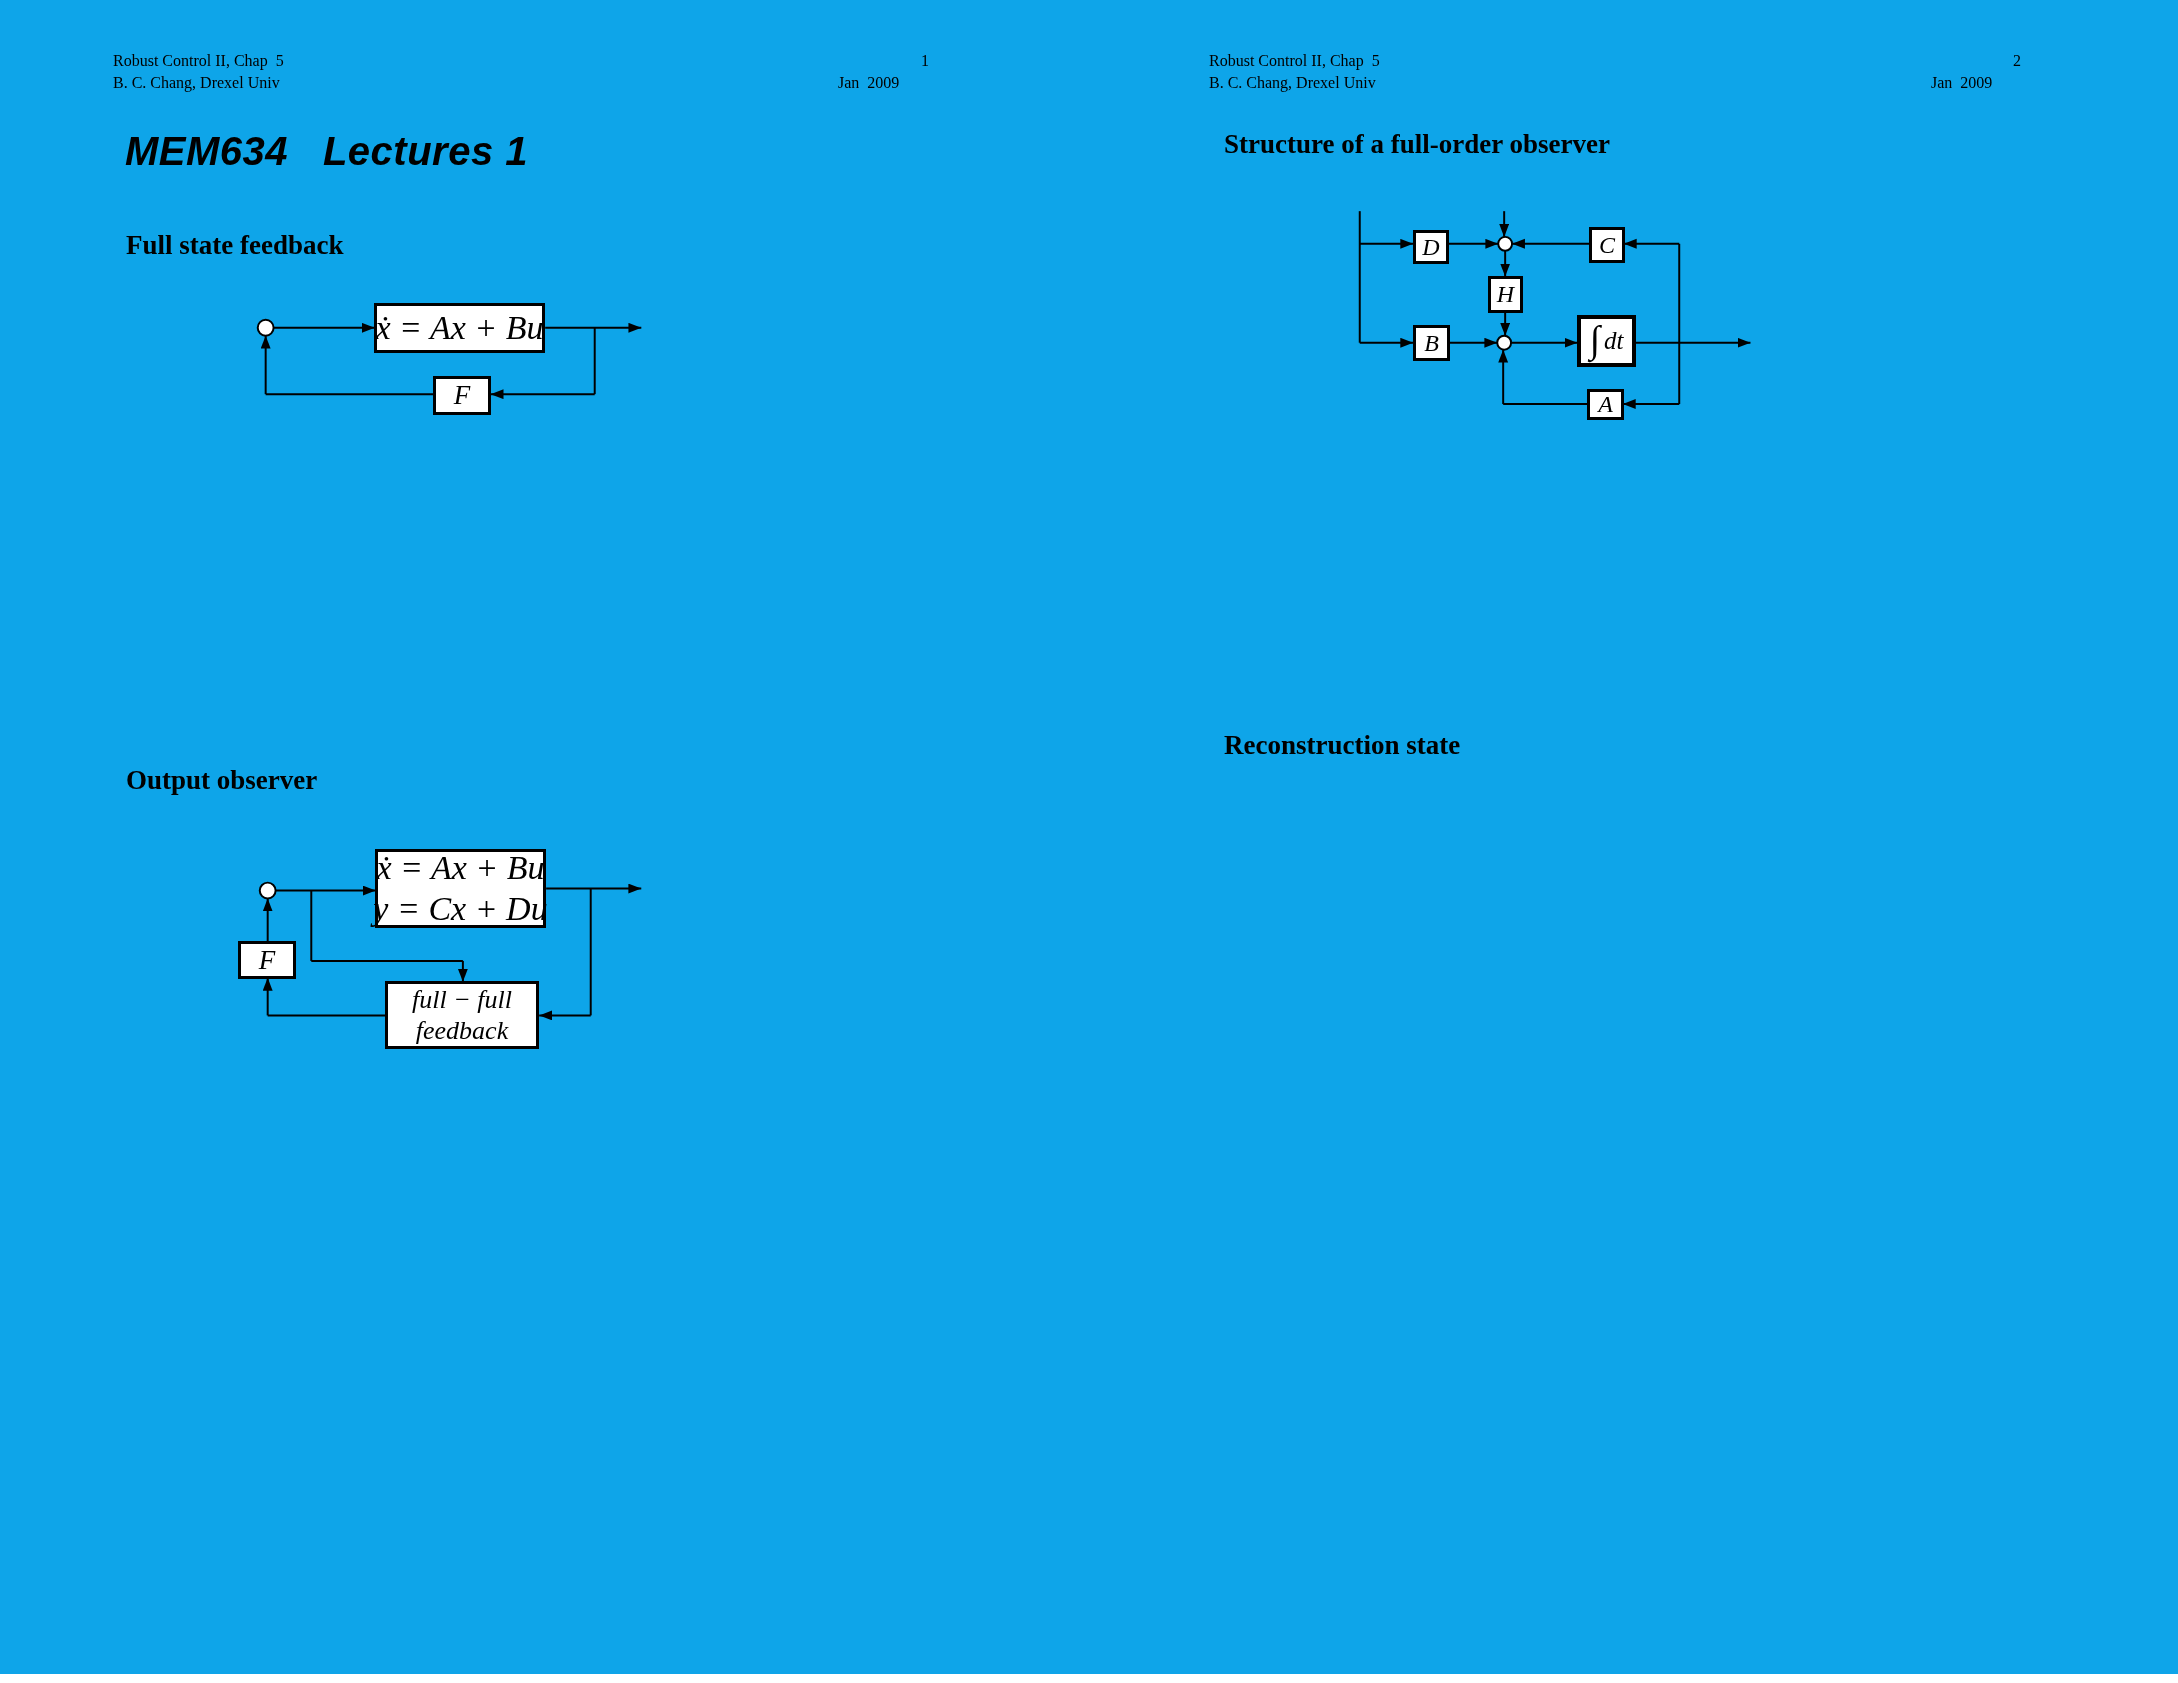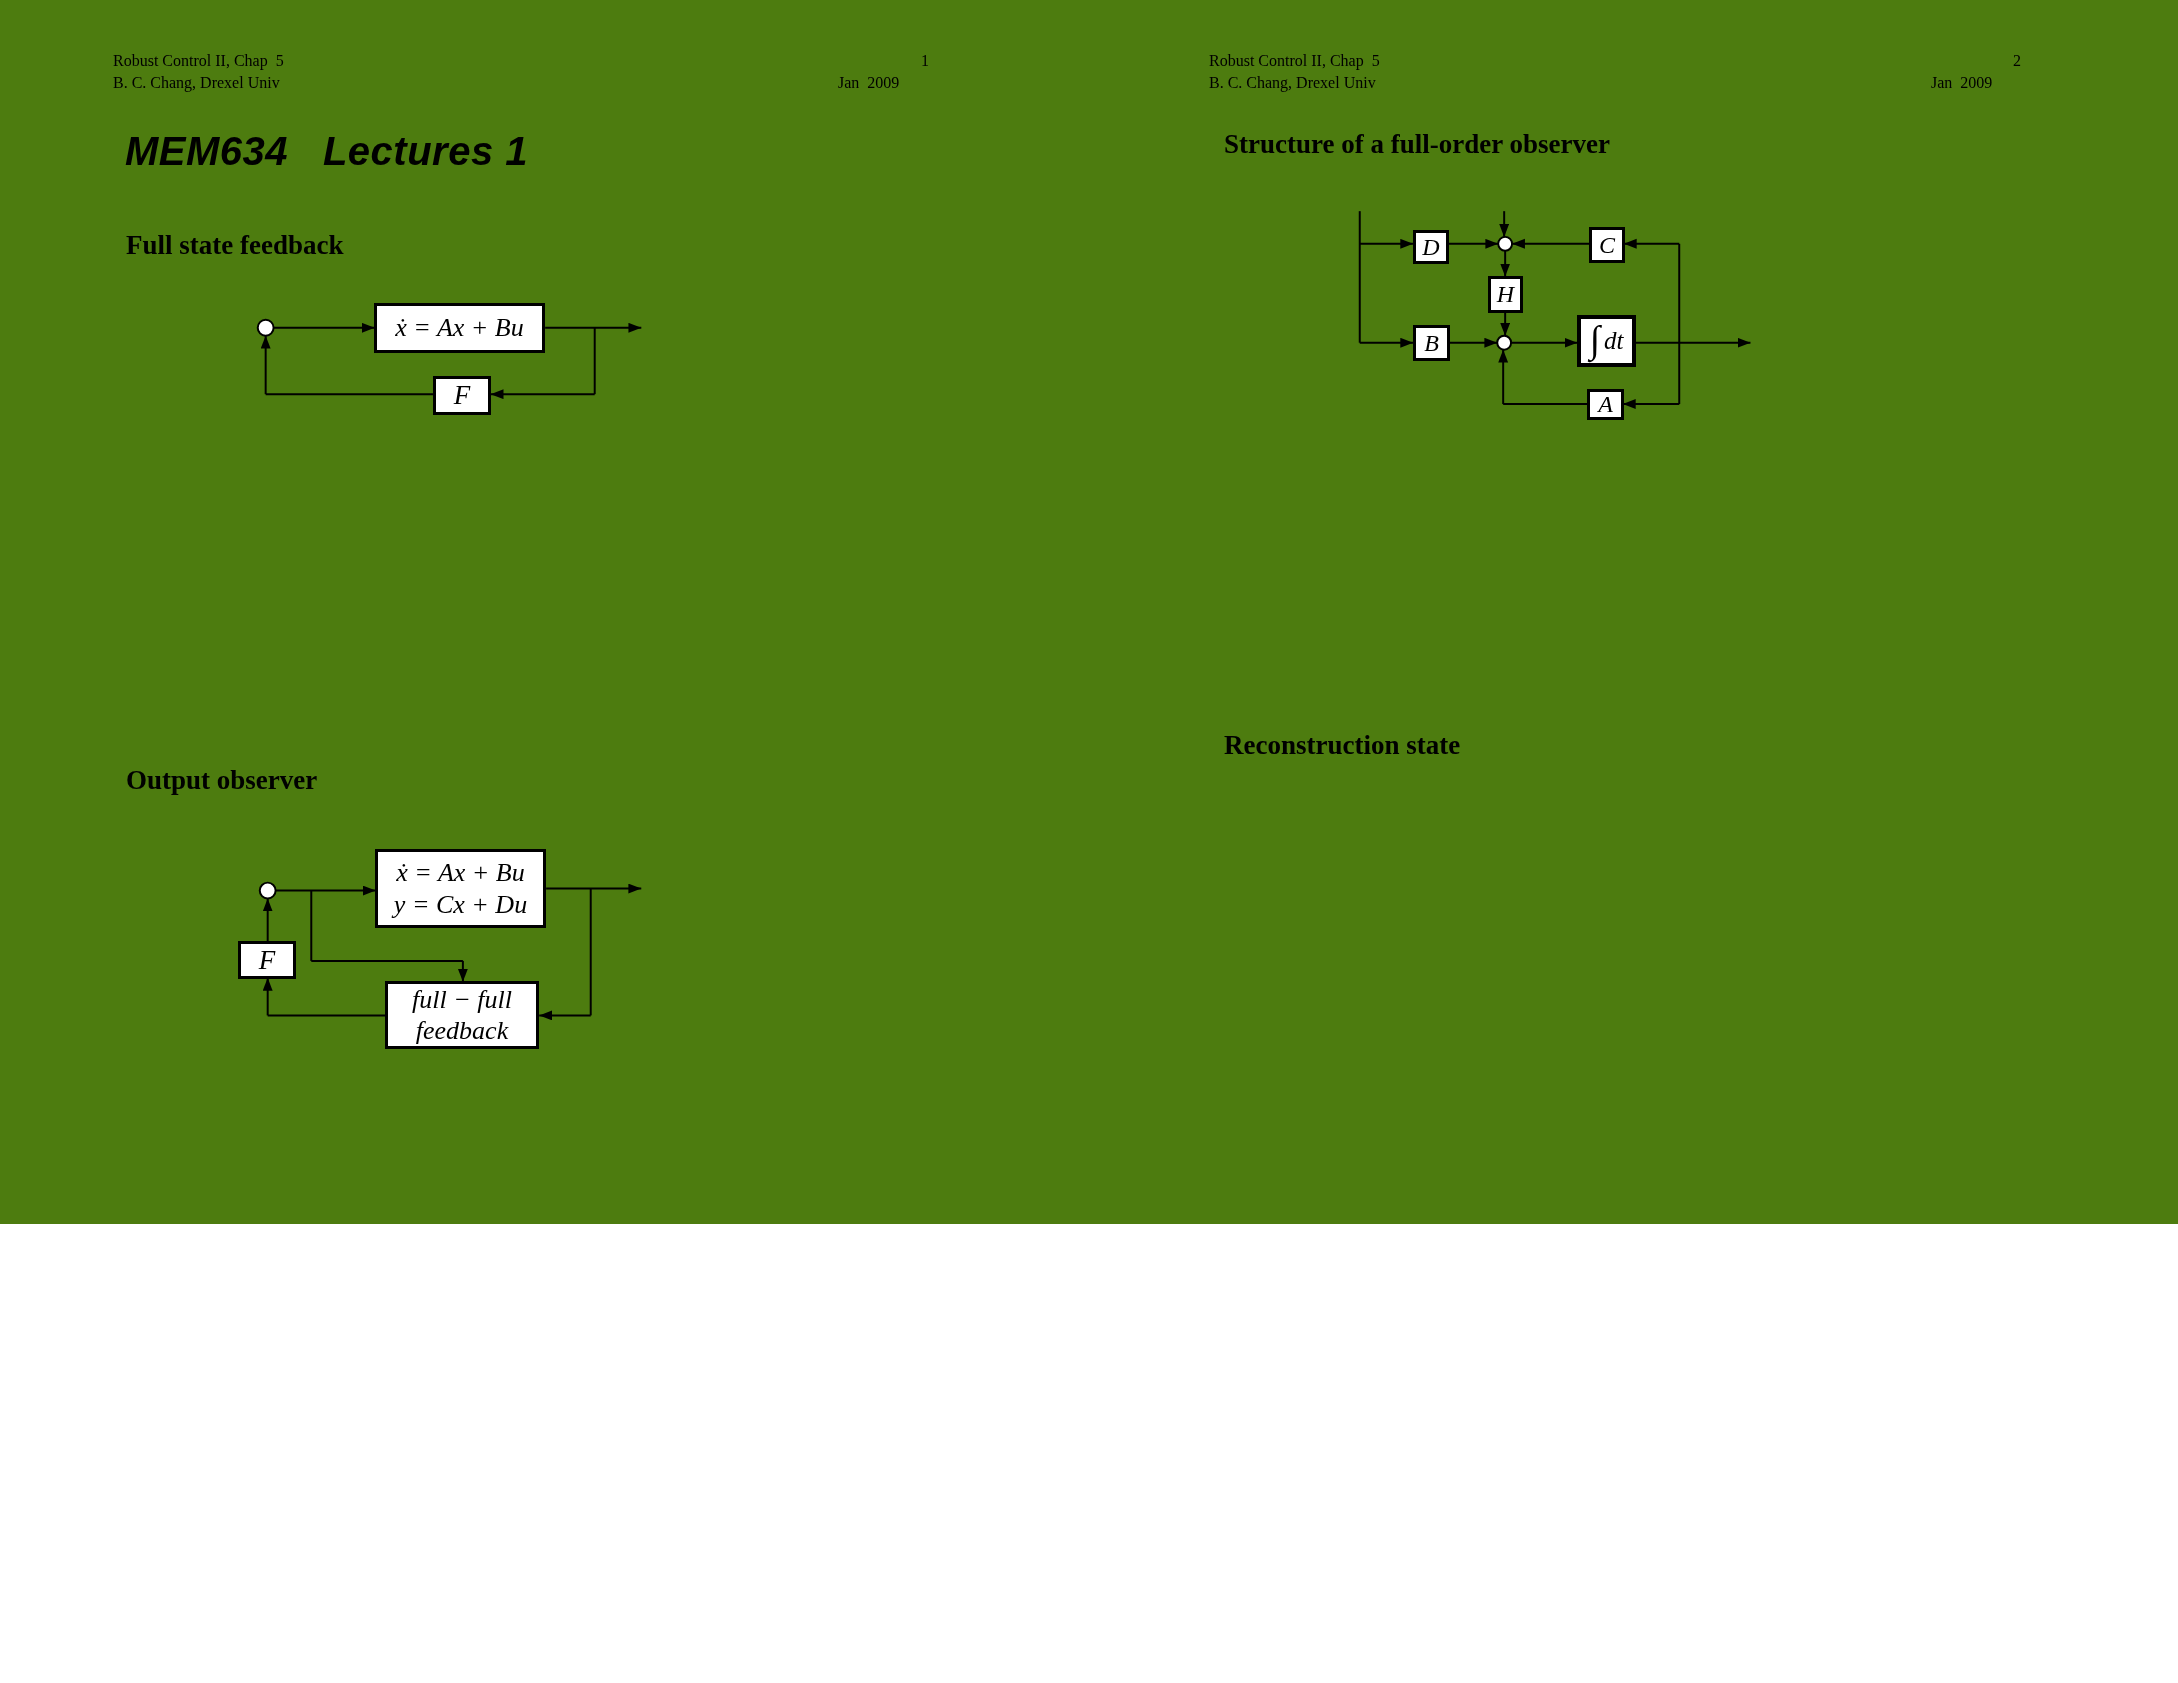--- a/index.html
+++ b/index.html
@@ -1,32 +1,32 @@
 <!DOCTYPE html>
 <html><head>
 <meta charset="utf-8">
 <style>
   html,body{margin:0;padding:0;background:#ffffff;}
   body{width:2178px;height:1683px;position:relative;overflow:hidden;
        font-family:"Liberation Serif","DejaVu Serif",serif;color:#000;}
-  .page{position:absolute;top:0;width:1089px;height:1224px;background:#4d7c0f;}
+  .page{position:absolute;top:0;width:1089px;height:1674px;background:#0ea5e9;}
   .abs{position:absolute;line-height:1.15;}
   .pre{white-space:pre;}
   .hdr{font-size:16px;}
   .doc-title{font-family:"Liberation Sans","DejaVu Sans",sans-serif;
              font-weight:bold;font-style:italic;font-size:40px;letter-spacing:0.5px;}
   .subtitle{font-size:28px;}
   .h2{font-size:27px;font-weight:bold;}
   svg.diag{position:absolute;z-index:1;overflow:visible;}
   .blk{position:absolute;box-sizing:border-box;background:#fff;border:3px solid #000;
        display:flex;flex-direction:column;align-items:center;justify-content:center;
        font-style:italic;font-size:26px;z-index:2;text-align:center;line-height:1.2;}
   .blk.small{font-size:24px;}
   .blk.thick{border-width:4px;}
-  .mathline{white-space:pre;font-size:26px;}
+  .mathline{white-space:pre;font-size:34px;}
   .int-sign{font-style:normal;font-size:38px;line-height:1;margin-right:4px;position:relative;top:-2px;}
   .int-row{display:flex;align-items:center;justify-content:center;font-size:25px;font-style:italic;}
 </style>
 </head>
 <body>
 
 <div class="page" style="left:0;">
 
   <div class="abs hdr pre" style="left:113px;top:52px;">Robust Control II, Chap  5</div>
   <div class="abs hdr pre" style="left:113px;top:74px;">B. C. Chang, Drexel Univ</div>

